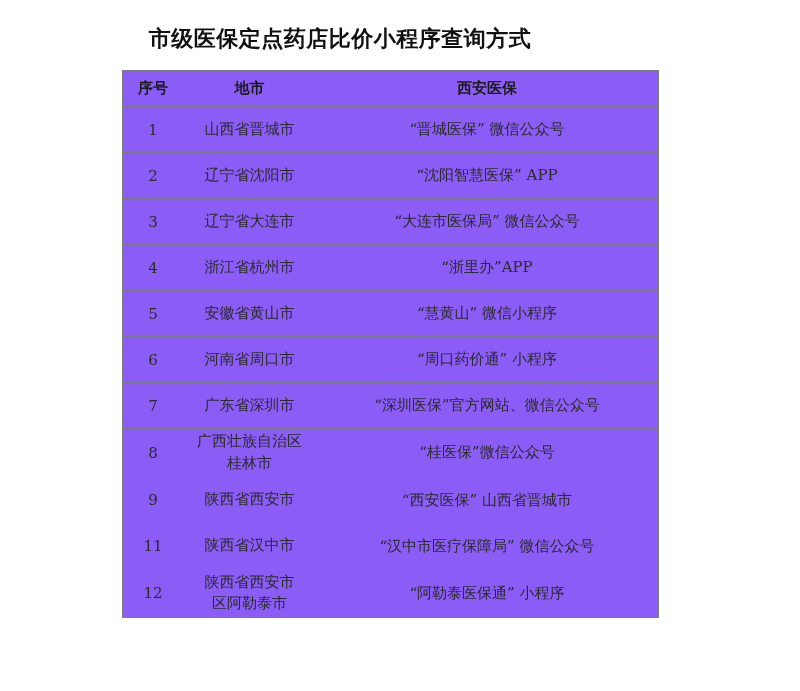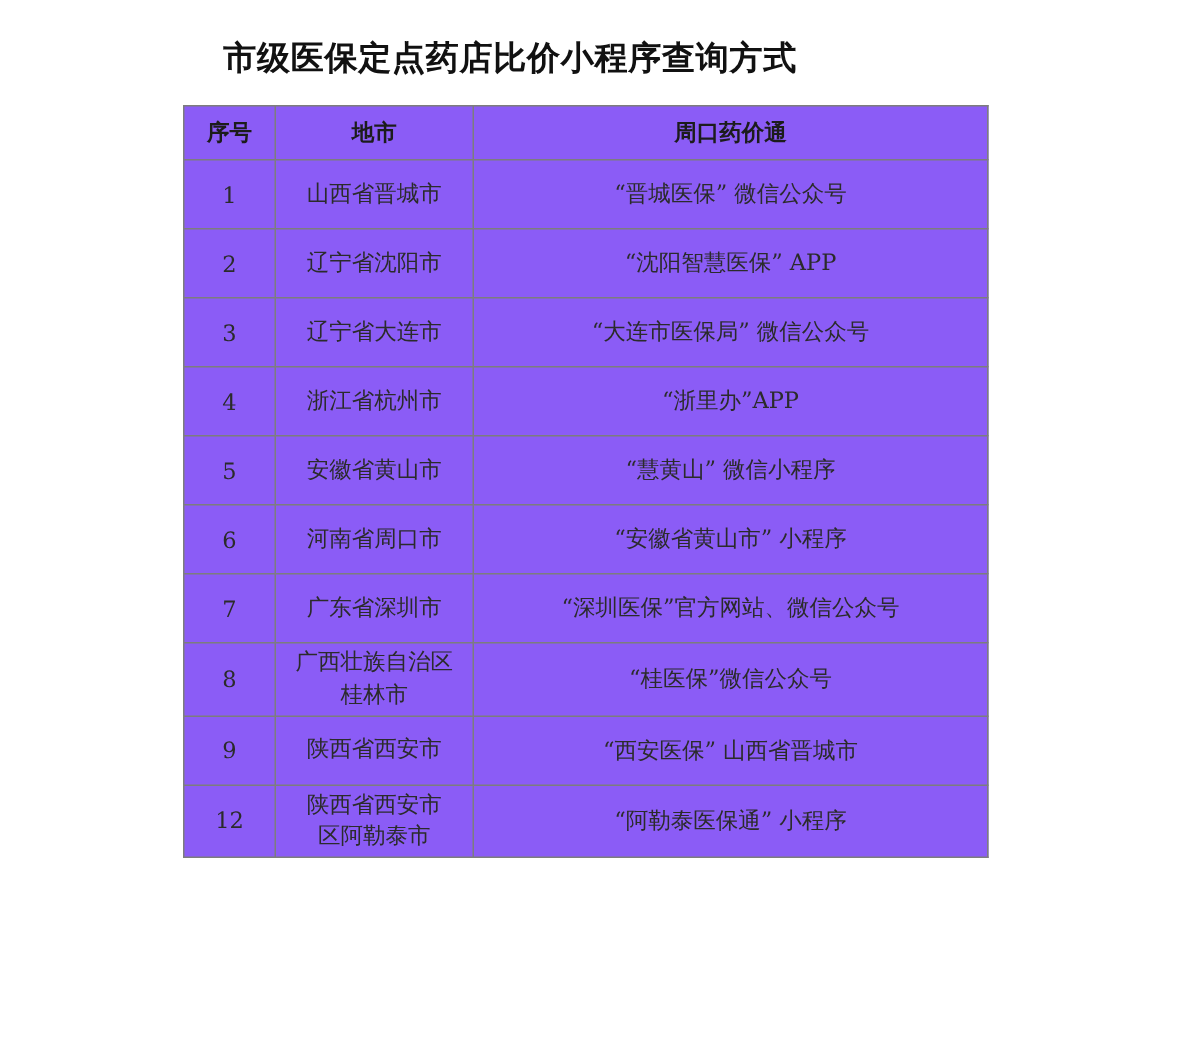--- a/index.html
+++ b/index.html
@@ -76,21 +76,21 @@
   <table class="query-table">
     <colgroup>
       <col class="col-no">
       <col class="col-city">
       <col class="col-method">
     </colgroup>
     <thead>
       <tr>
         <th>序号</th>
         <th>地市</th>
-        <th>周口药价通</th>
+        <th>西安医保</th>
       </tr>
     </thead>
     <tbody>
   <tr>
     <td class="cell-no">1</td>
     <td class="cell-city">山西省晋城市</td>
     <td class="cell-method">“晋城医保” 微信公众号</td>
   </tr>
 
   <tr>
@@ -113,21 +113,21 @@
 
   <tr>
     <td class="cell-no">5</td>
     <td class="cell-city">安徽省黄山市</td>
     <td class="cell-method">“慧黄山” 微信小程序</td>
   </tr>
 
   <tr>
     <td class="cell-no">6</td>
     <td class="cell-city">河南省周口市</td>
-    <td class="cell-method">“安徽省黄山市” 小程序</td>
+    <td class="cell-method">“周口药价通” 小程序</td>
   </tr>
 
   <tr>
     <td class="cell-no">7</td>
     <td class="cell-city">广东省深圳市</td>
     <td class="cell-method">“深圳医保”官方网站、微信公众号</td>
   </tr>
 
   <tr>
     <td class="cell-no">8</td>
@@ -136,20 +136,25 @@
     <td class="cell-method">“桂医保”微信公众号</td>
   </tr>
 
   <tr>
     <td class="cell-no">9</td>
     <td class="cell-city">陕西省西安市</td>
     <td class="cell-method">“西安医保” 山西省晋城市</td>
   </tr>
 
 
+  <tr>
+    <td class="cell-no">11</td>
+    <td class="cell-city">陕西省汉中市</td>
+    <td class="cell-method">“汉中市医疗保障局” 微信公众号</td>
+  </tr>
 
   <tr>
     <td class="cell-no">12</td>
     <td class="cell-city">陕西省西安市
 区阿勒泰市</td>
     <td class="cell-method">“阿勒泰医保通” 小程序</td>
   </tr>
 </tbody>
   </table>
 

